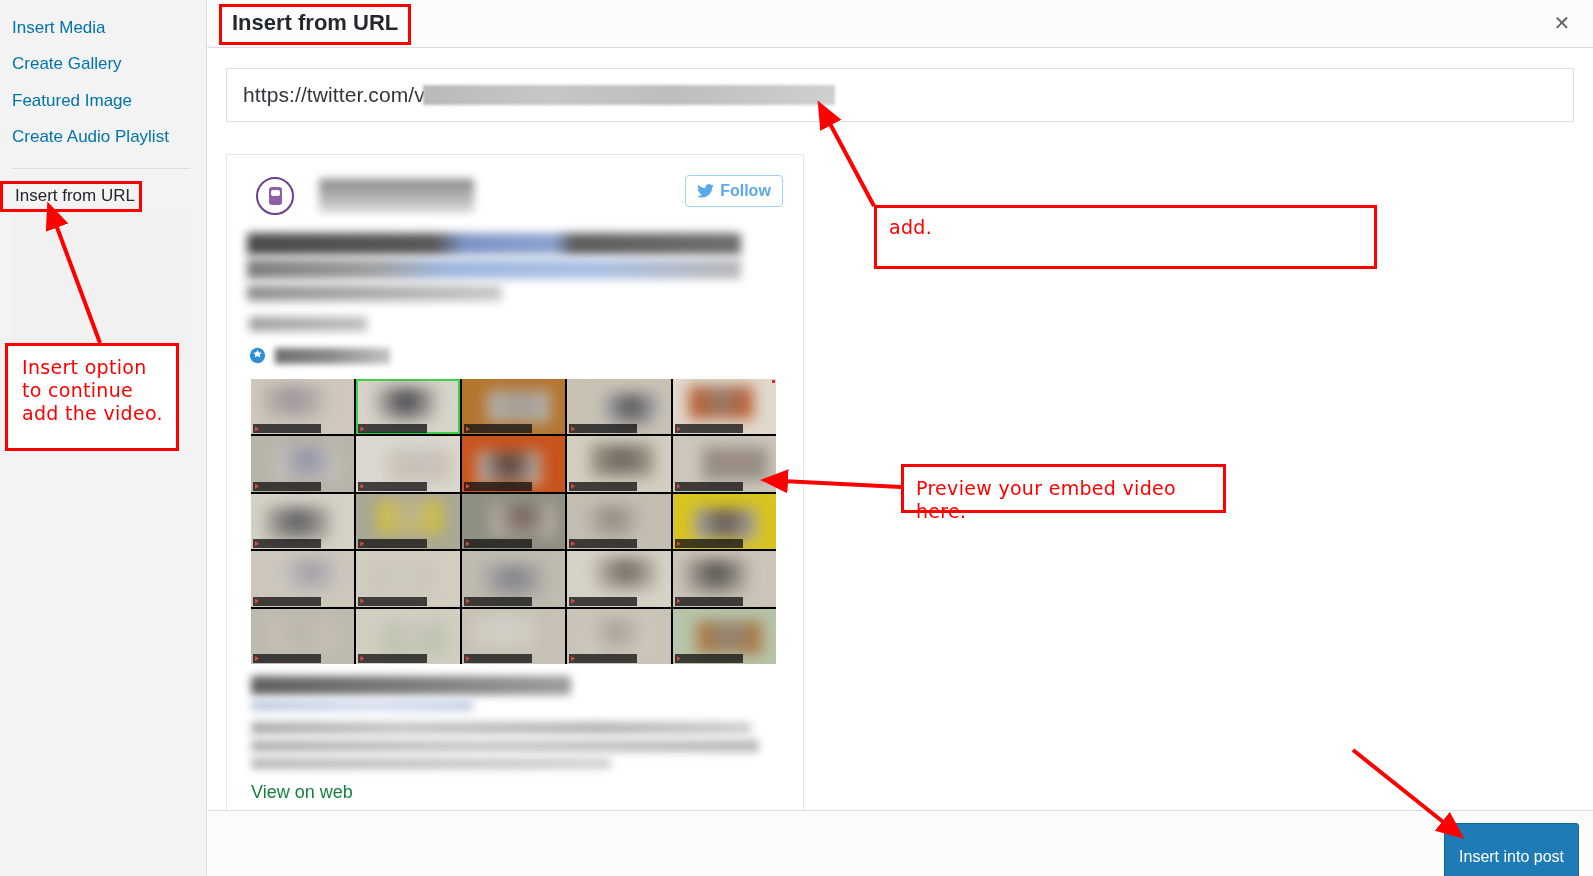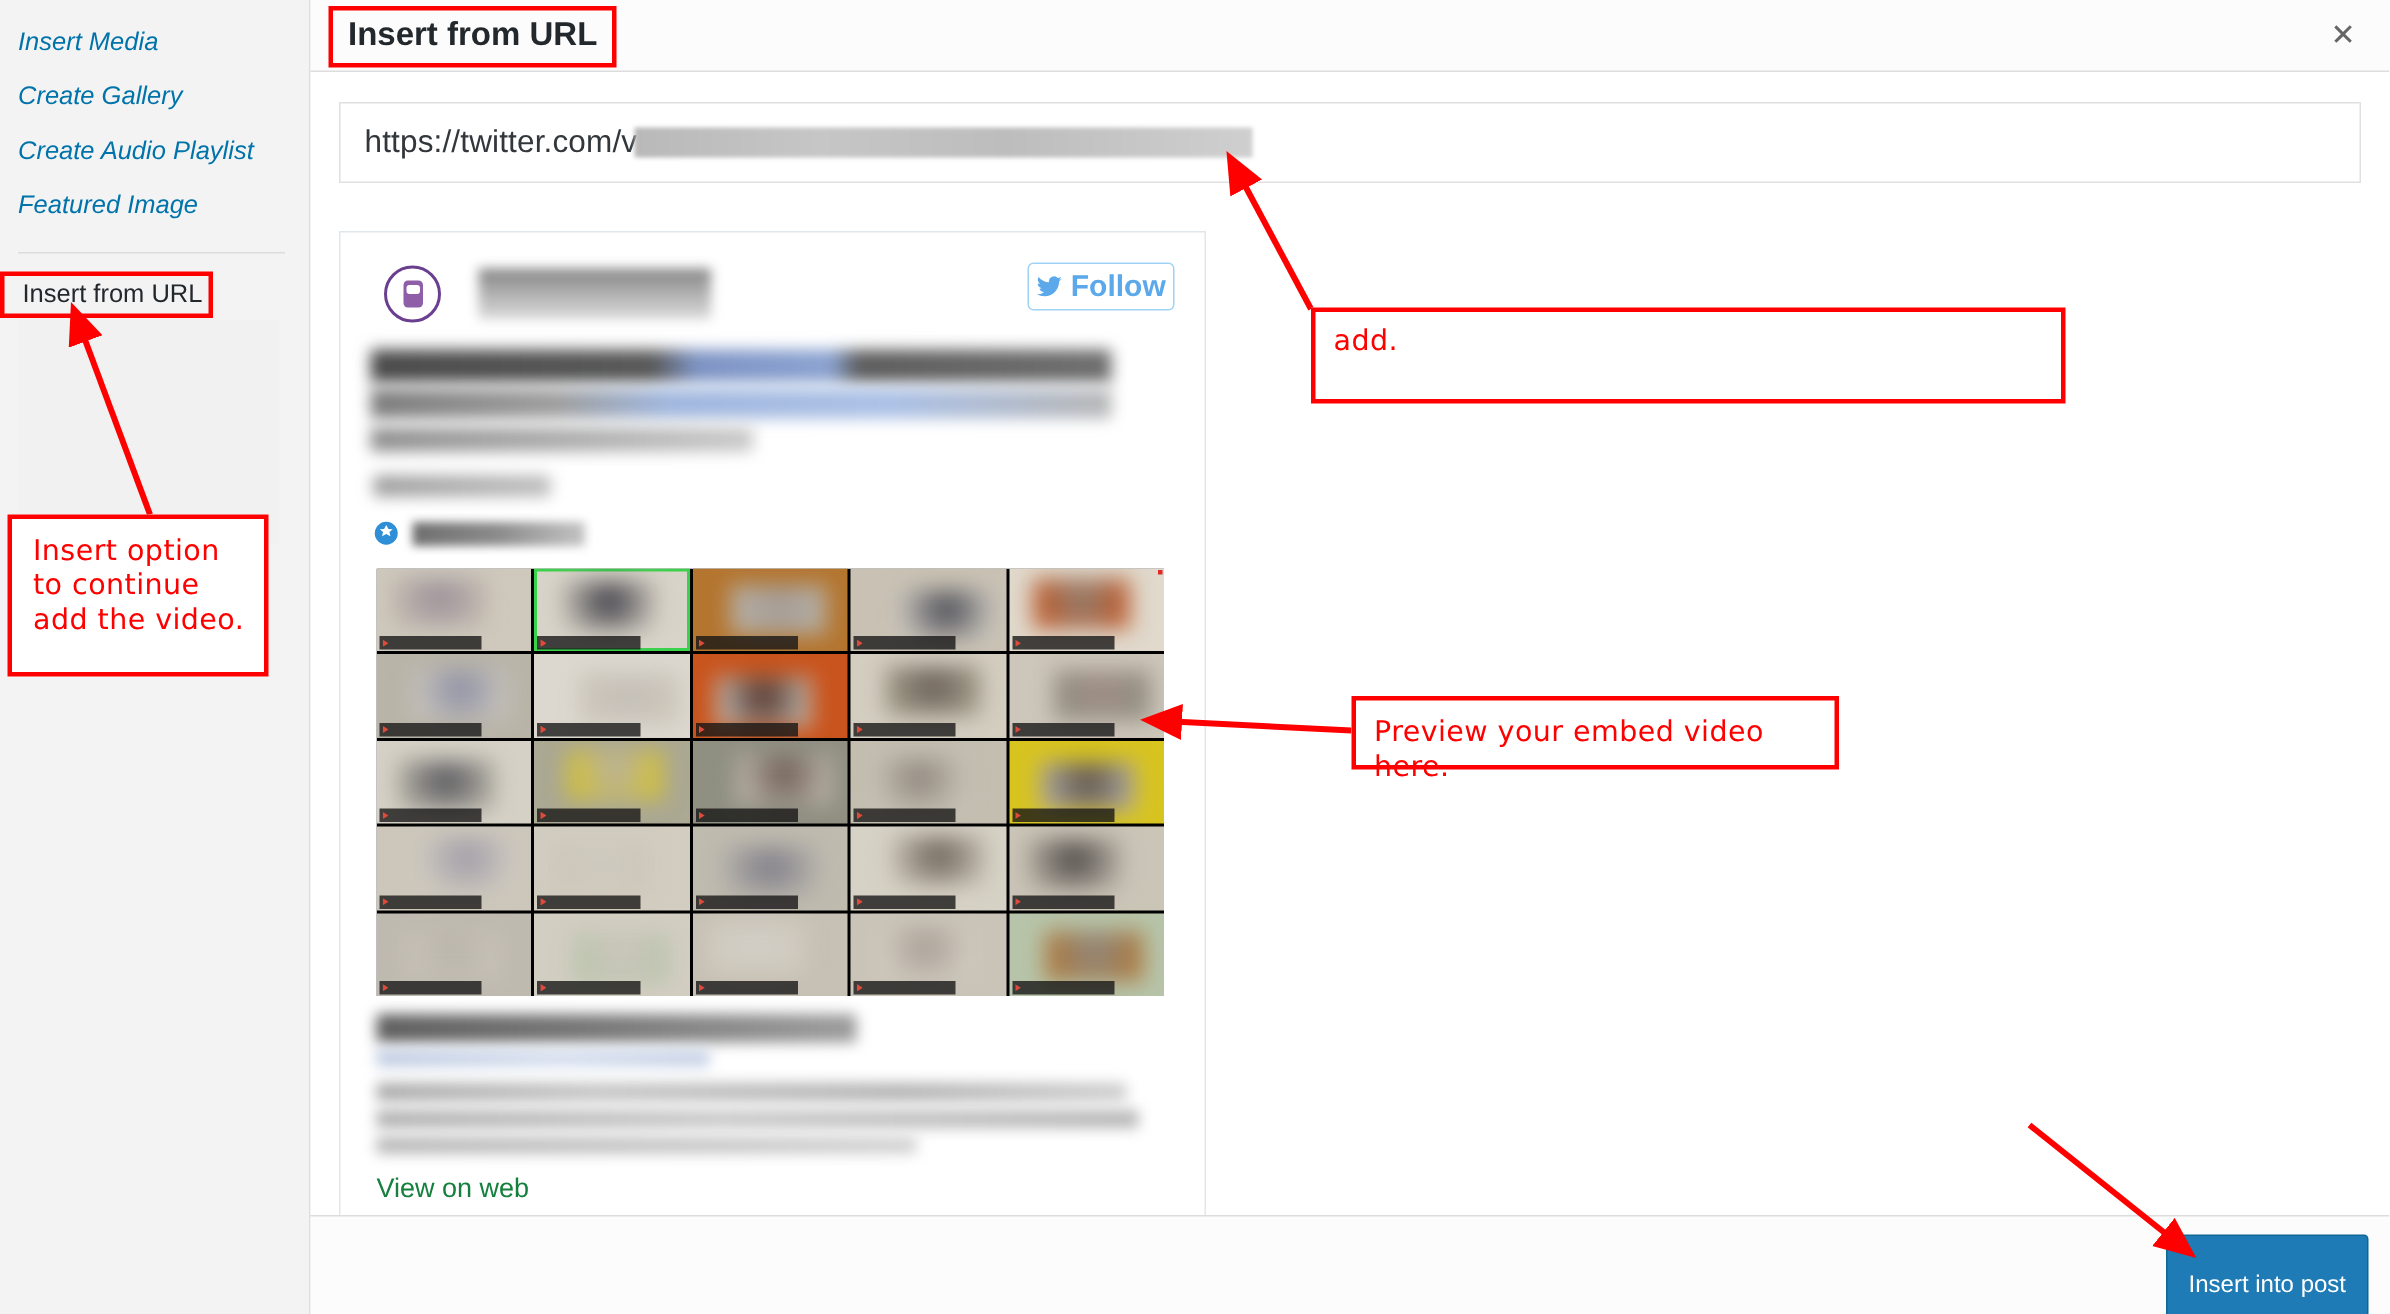--- a/index.html
+++ b/index.html
@@ -13,21 +13,21 @@
   }
   #root { position: relative; width: 1593px; height: 876px; background:#fff; }
 
   
   .sidebar {
     position: absolute; left: 0; top: 0;
     width: 207px; height: 876px;
     background: #f3f3f3;
     border-right: 1px solid #ddd;
   }
-  .side-list { padding: 10px 0 0 0; font-style: italic; }
+  .side-list { padding: 10px 0 0 0; }
   .side-item {
     display: block;
     color: #0073aa;
     font-size: 17px;
     line-height: 1.2;
     padding: 8px 0 8px 12px;
     text-decoration: none;
     cursor: pointer;
     white-space: nowrap;
   }
@@ -145,21 +145,21 @@
   .tw-follow {
     position: absolute; right: 20px; top: 20px;
     width: 98px; height: 32px;
     border: 1px solid #9fd3f5;
     border-radius: 4px;
     background: #fff;
     display: flex; align-items: center; justify-content: center;
     gap: 6px;
     cursor: pointer;
   }
-  .tw-follow-label { color: #5ba9ea; font-size: 20px; font-weight: bold; }
+  .tw-follow-label { color: #5ba9ea; font-size: 16px; font-weight: bold; }
   .tw-bird { width: 17px; height: 14px; }
 
   .tw-body { position: relative; height: 112px; padding: 0 20px; }
   .tw-body-line {
     position: absolute;
     filter: blur(5px);
     border-radius: 2px;
   }
   .b1 { left: 20px; top: 0px;  width: 494px; height: 22px;
         background: linear-gradient(90deg,#4a4a4a,#585858 38%,#7d93c4 44%,#8ba3d1 62%,#5d5d5d 66%,#6f6f6f); }
@@ -301,22 +301,22 @@
 </style>
 </head>
 <body>
 
 <div id="root">
 
   <div class="sidebar">
     <div class="side-list">
       <a class="side-item">Insert Media</a>
       <a class="side-item">Create Gallery</a>
+      <a class="side-item">Featured Image</a>
       <a class="side-item">Create Audio Playlist</a>
-      <a class="side-item">Featured Image</a>
       <div class="side-divider"></div>
     </div>
 
     <div class="side-panel-bg"></div>
 
     <div class="side-active-wrap">
       <div class="side-item-active">Insert from URL</div>
     </div>
   </div>
 

